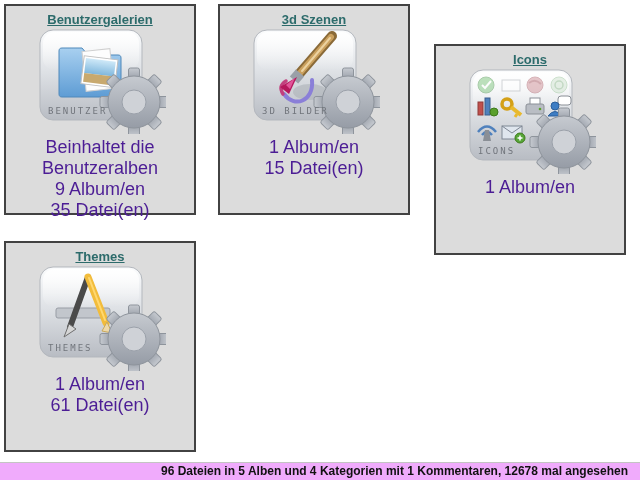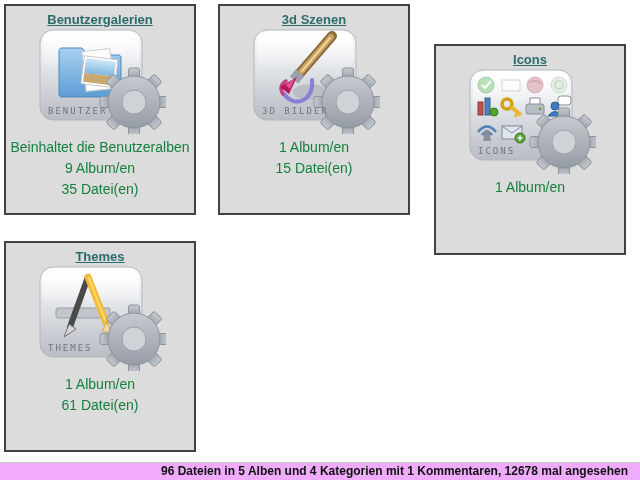--- a/index.html
+++ b/index.html
@@ -5,21 +5,21 @@
   html,body{margin:0;padding:0;background:#ffffff;font-family:"Liberation Sans",sans-serif;}
   .stage{position:relative;width:640px;height:480px;background:#ffffff;overflow:hidden;}
 
   .catbox{
     position:absolute;width:192px;height:211px;box-sizing:border-box;
     border:2px solid #424242;background:#dcdcdc;text-align:center;
   }
   .cat-title{padding-top:6px;font-size:13px;font-weight:bold;line-height:16px;}
   .cat-title a{color:#2c6b6b;text-decoration:underline;cursor:pointer;}
   .cat-icon{display:block;margin:0 auto;width:132px;height:106px;}
-  .cat-stats{margin-top:3px;font-size:14px;color:#15803d;line-height:21px;}
+  .cat-stats{margin-top:3px;font-size:18px;color:#4c1d95;line-height:21px;}
 
   .statusbar{
     position:absolute;left:0;top:462px;width:640px;height:18px;box-sizing:border-box;
     background:#f0abfc;border-top:1px solid #c4c4c4;
     font-size:12px;font-weight:bold;color:#111;line-height:16px;
     text-align:right;padding-right:12px;
   }
 
   .tile-label{
     font-family:"DejaVu Sans Mono",monospace;

